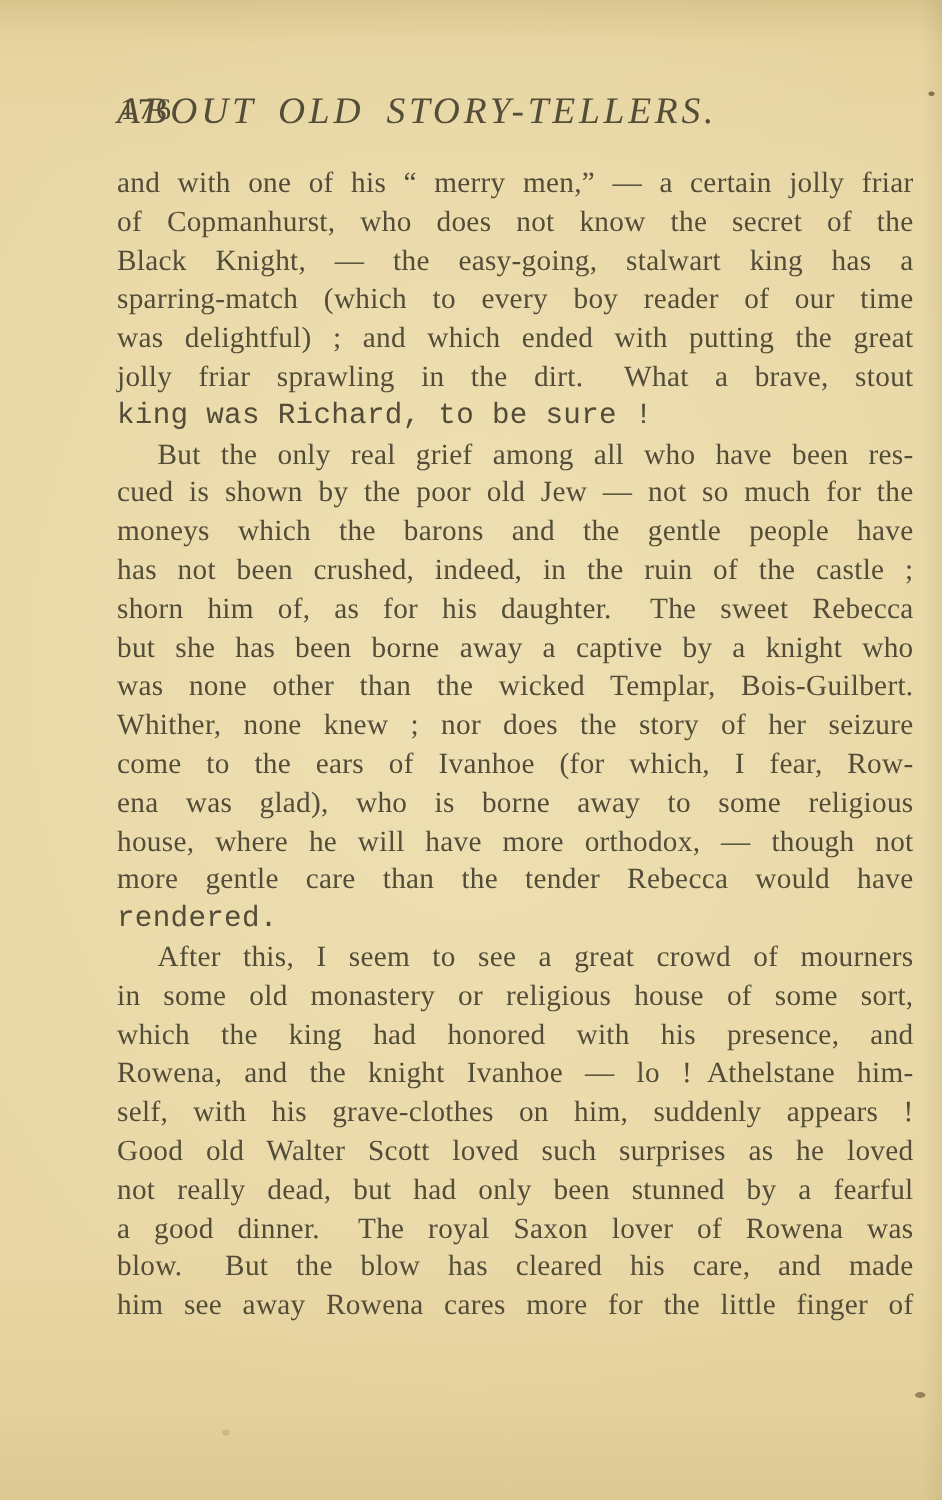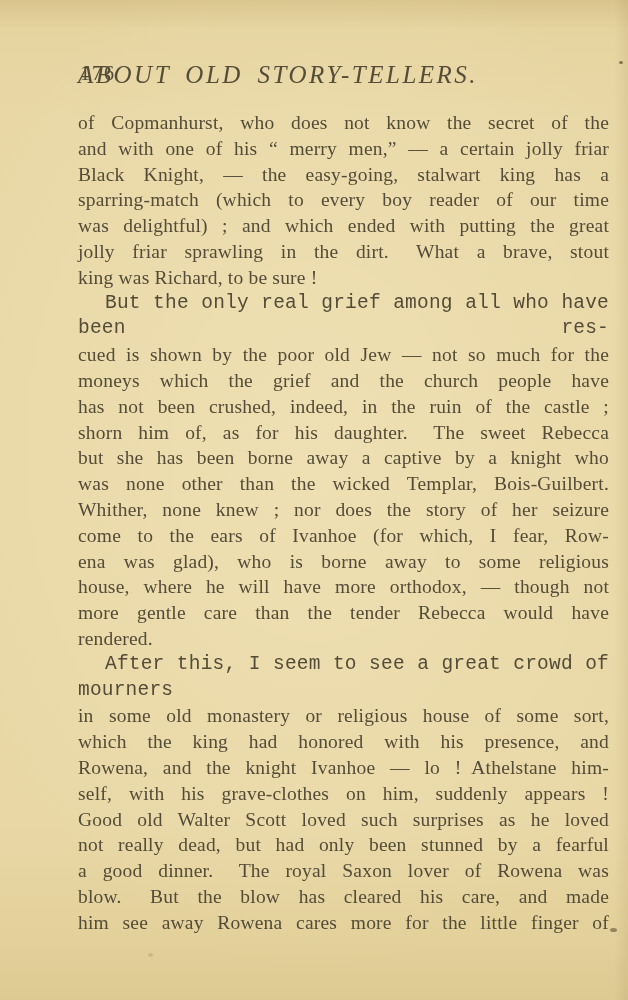--- a/index.html
+++ b/index.html
@@ -64,24 +64,24 @@
     line-height: 25.8px;
     letter-spacing: 0.2px;
   }
   .line {
     text-align: justify;
     text-align-last: justify;
     white-space: normal;
   }
   .line.para-start {
     text-indent: 27px;
-    font-family: Liberation Mono, monospace;
   }
   .line.para-end {
     text-align-last: left;
+    font-family: Liberation Mono, monospace;
   }
   .speck {
     position: absolute;
     background: #6b5b3a;
     border-radius: 50%;
     opacity: 0.8;
   }
   .speck.s1 { left: 619px; top: 61px;  width: 4px; height: 3px; }
   .speck.s2 { left: 610px; top: 928px; width: 7px; height: 4px; opacity: 0.65; }
   .speck.s3 { left: 148px; top: 953px; width: 5px; height: 4px; opacity: 0.18; }
@@ -92,33 +92,33 @@
 <div class="page">
 
   <div class="header-row">
     <span class="page-number">176</span>
     <span class="running-header">ABOUT OLD STORY-TELLERS.</span>
   </div>
 
   <div class="text-block">
 
     <div>
+      <div class="line">and with one of his “ merry men,” — a certain jolly friar</div>
       <div class="line">of Copmanhurst, who does not know the secret of the</div>
-      <div class="line">and with one of his “ merry men,” — a certain jolly friar</div>
       <div class="line">Black Knight, — the easy-going, stalwart king has a</div>
       <div class="line">sparring-match (which to every boy reader of our time</div>
       <div class="line">was delightful) ; and which ended with putting the great</div>
       <div class="line">jolly friar sprawling in the dirt.  What a brave, stout</div>
       <div class="line para-end">king was Richard, to be sure !</div>
     </div>
 
     <div>
       <div class="line para-start">But the only real grief among all who have been res-</div>
       <div class="line">cued is shown by the poor old Jew — not so much for the</div>
-      <div class="line">moneys which the grief and the church people have</div>
+      <div class="line">moneys which the barons and the gentle people have</div>
       <div class="line">has not been crushed, indeed, in the ruin of the castle ;</div>
       <div class="line">shorn him of, as for his daughter.  The sweet Rebecca</div>
       <div class="line">but she has been borne away a captive by a knight who</div>
       <div class="line">was none other than the wicked Templar, Bois-Guilbert.</div>
       <div class="line">Whither, none knew ; nor does the story of her seizure</div>
       <div class="line">come to the ears of Ivanhoe (for which, I fear, Row-</div>
       <div class="line">ena was glad), who is borne away to some religious</div>
       <div class="line">house, where he will have more orthodox, — though not</div>
       <div class="line">more gentle care than the tender Rebecca would have</div>
       <div class="line para-end">rendered.</div>

